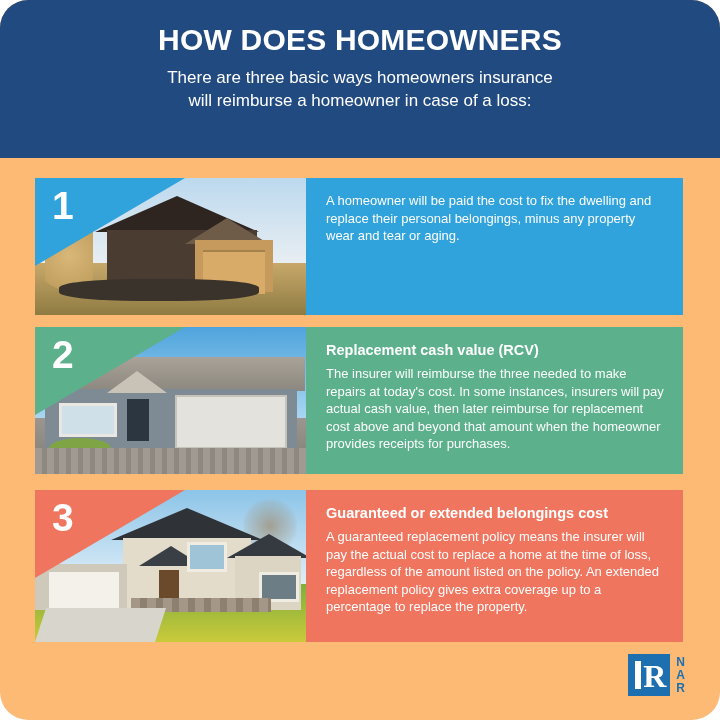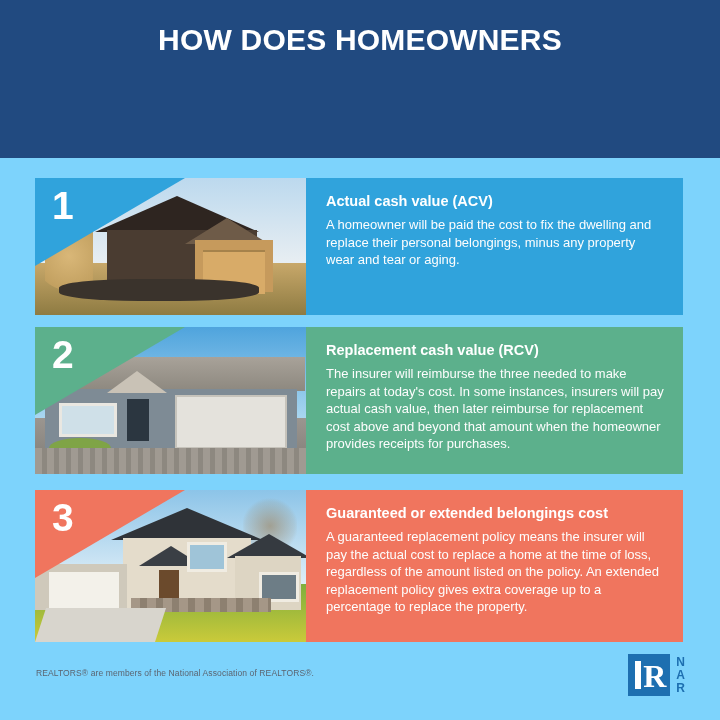--- a/index.html
+++ b/index.html
@@ -4,23 +4,24 @@
 <style>
   html, body {
     margin: 0;
     padding: 0;
     background: #ffffff;
   }
   .page {
     position: relative;
     width: 720px;
     height: 720px;
-    background: #7dd3fc;
+    background: #fdba74;
     font-family: "Liberation Sans", sans-serif;
     overflow: hidden;
+    border-radius: 28px;
   }
 
   
   .header {
     position: absolute;
     left: 0; top: 0;
     width: 720px;
     height: 158px;
     background: #214a80;
     text-align: center;
@@ -319,20 +320,24 @@
   }
 </style>
 </head>
 <body>
 
 <div class="page">
 
   <div class="header">
     <div class="header-title">
       <div>HOW DOES HOMEOWNERS</div>
+    </div>
+    <div class="header-sub">
+      <div>There are three basic ways homeowners insurance</div>
+      <div>will reimburse a homeowner in case of a loss:</div>
     </div>
   </div>
 
   <div class="card" id="card1" style="top:178px;height:137px;background:#30a3dc;">
     <div class="card-img">
       <div class="photo p1">
         <div class="sky"></div>
         <div class="ground"></div>
         <div class="house tree"></div>
         <div class="roof h-roof"></div>
@@ -341,21 +346,20 @@
         <div class="house garage"></div>
         <div class="house garage-door"></div>
         <div class="house debris"></div>
       </div>
       <div class="corner">
         <div class="corner-tri" style="border-left-color:#30a3dc;border-top-color:#30a3dc;border-width:88px 150px 0 0;border-color:#30a3dc transparent transparent transparent;"></div>
         <div class="badge-num">1</div>
       </div>
     </div>
     <div class="card-body">
-      <p class="card-title">Actual cash value (ACV)</p>
       <p class="card-text">A homeowner will be paid the cost to fix the dwelling and replace their personal belongings, minus any property wear and tear or aging.</p>
     </div>
   </div>
 
   <div class="card" id="card2" style="top:327px;height:147px;background:#5cb08c;">
     <div class="card-img">
       <div class="photo p2">
         <div class="sky"></div>
         <div class="ground"></div>
         <div class="house roof-slab"></div>
@@ -402,21 +406,20 @@
         <div class="badge-num">3</div>
       </div>
     </div>
     <div class="card-body">
       <p class="card-title">Guaranteed or extended belongings cost</p>
       <p class="card-text">A guaranteed replacement policy means the insurer will pay the actual cost to replace a home at the time of loss, regardless of the amount listed on the policy. An extended replacement policy gives extra coverage up to a percentage to replace the property.</p>
     </div>
   </div>
 
   <div class="footer">
-    <div class="footer-note">REALTORS® are members of the National Association of REALTORS®.</div>
     <div class="logo-wrap">
       <div class="logo-mark">
         <div class="logo-bar"></div>
         <div class="logo-r">R</div>
       </div>
       <div class="logo-letters">
         <span>N</span>
         <span>A</span>
         <span>R</span>
       </div>

